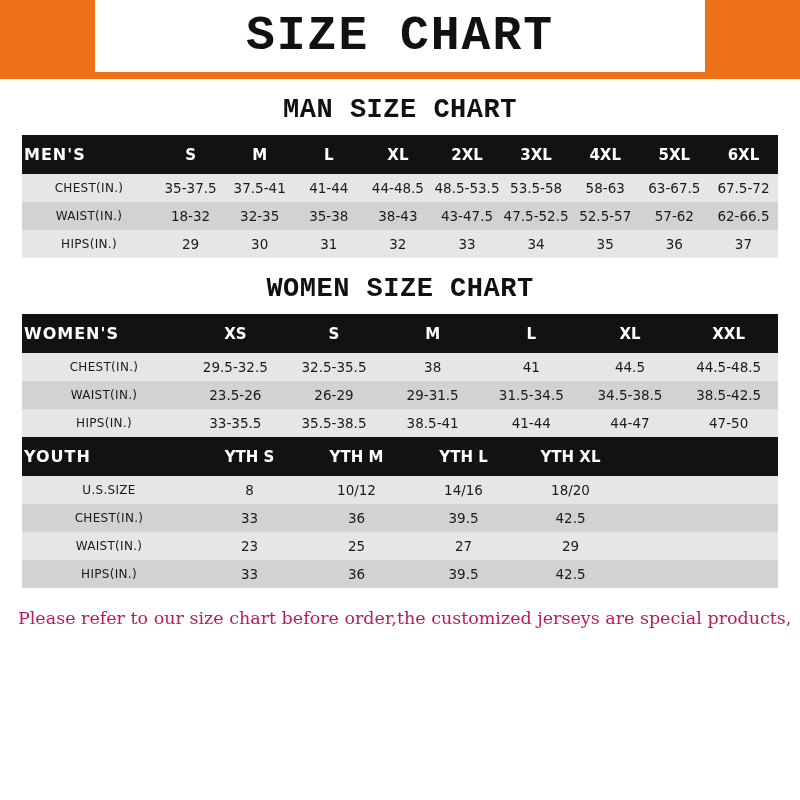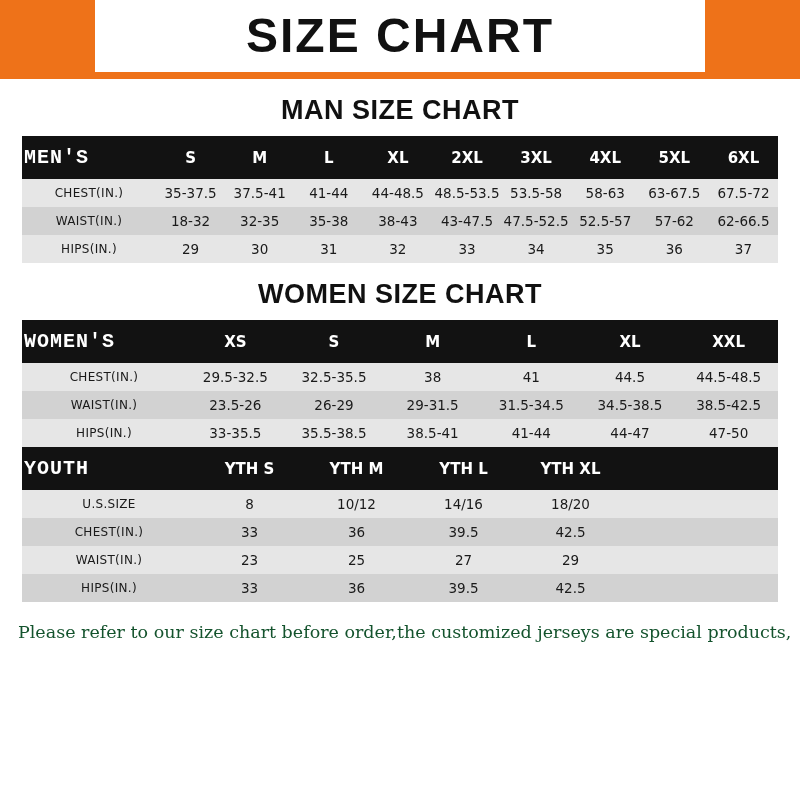--- a/index.html
+++ b/index.html
@@ -37,40 +37,40 @@
     background: #ffffff;
     display: flex;
     align-items: center;
     justify-content: center;
   }
   .banner-right {
     width: 95px;
     background: #ee7219;
   }
   .banner-title {
-    font-family: Liberation Sans, sans-serif;
+    font-family: Liberation Mono, monospace;
     font-weight: bold;
     font-size: 48px;
     letter-spacing: 2px;
     color: #111111;
     line-height: 1;
     white-space: nowrap;
   }
   .orange-rule {
     height: 7px;
     background: #ee7219;
     width: 100%;
   }
   
   .section {
     padding: 0 22px;
   }
   .section-title {
     text-align: center;
-    font-family: Liberation Sans, sans-serif;
+    font-family: Liberation Mono, monospace;
     font-weight: bold;
     font-size: 27px;
     letter-spacing: 0.5px;
     color: #111111;
     margin: 16px 0 10px 0;
   }
   table.size-table {
     border-collapse: collapse;
     width: 100%;
     table-layout: fixed;
@@ -85,23 +85,22 @@
   }
   table.size-table thead th {
     background: #121212;
     color: #ffffff;
     font-weight: bold;
     font-size: 15px;
     padding: 10px 2px;
   }
   table.size-table thead th.corner {
     text-align: left;
-    font-size: 20px;
+    font-size: 16px;
     letter-spacing: 1px;
-    font-family: Liberation Mono, monospace;
   }
   table.size-table tbody tr.light td {
     background: #e6e6e6;
   }
   table.size-table tbody tr.dark td {
     background: #d2d2d2;
   }
   table.size-table tbody td.rowlabel {
     font-size: 12px;
     letter-spacing: 0.3px;
@@ -111,21 +110,21 @@
   .men-col-0 { width: 130px; }
   .women-col-0 { width: 160px; }
   .youth-col-0 { width: 170px; }
   .youth-pad { width: 150px; }
 
   
   .note {
     margin-top: 18px;
     padding: 0 18px;
     text-align: center;
-    color: #14532d;
+    color: #be185d;
     font-family: "DejaVu Serif", "Liberation Serif", serif;
     font-size: 17.5px;
     line-height: 1.45;
   }
   .note div { white-space: nowrap; }
 </style>
 </head>
 <body>
 
 <div class="page">

